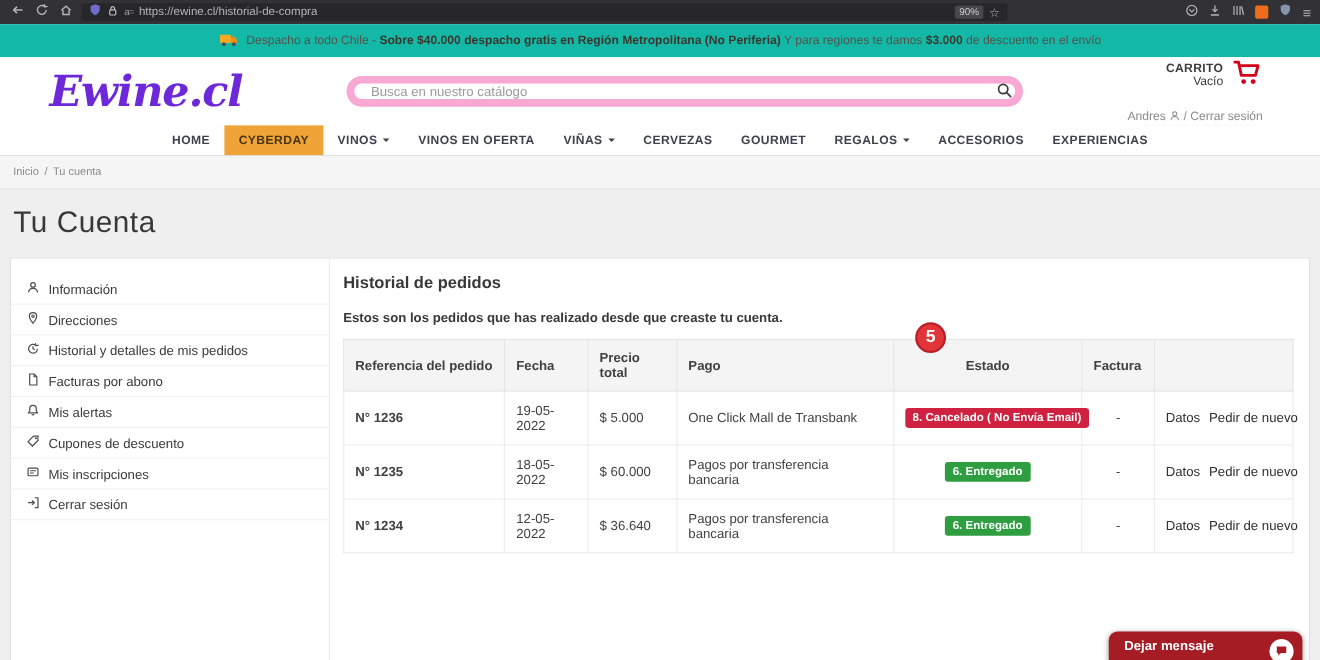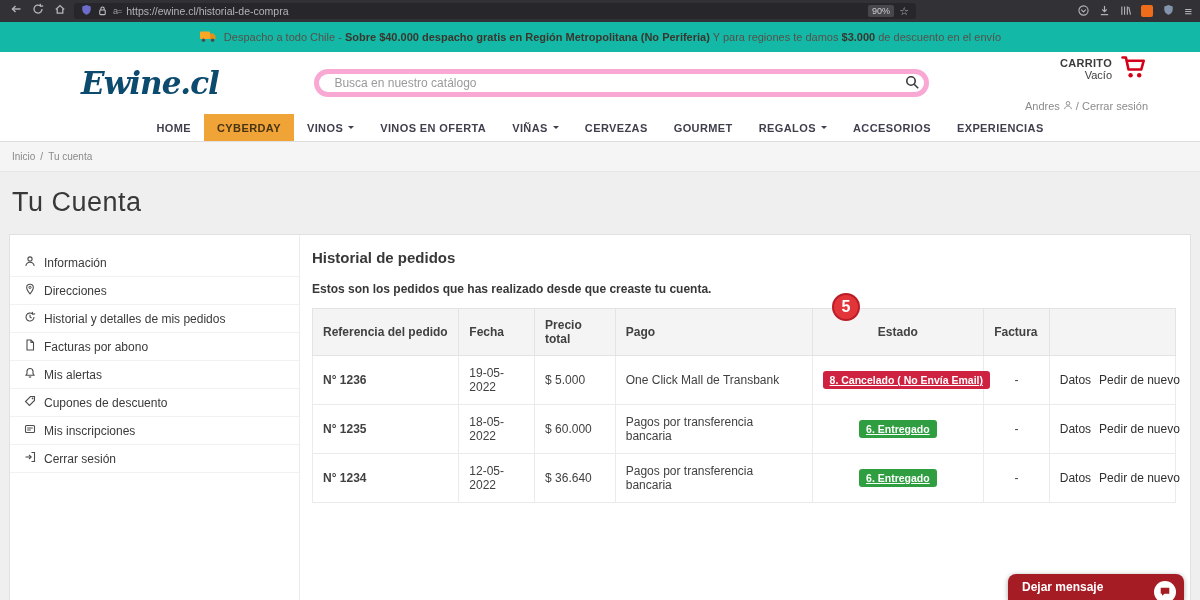--- a/index.html
+++ b/index.html
@@ -20,24 +20,24 @@
   .chrome-right { margin-left:auto; display:flex; align-items:center; gap:10px; }
   .ext-orange { width:12px; height:12px; background:#ef6c1a; border-radius:2px; display:inline-block; }
   .menu-glyph { font-size:13px; color:#b5b5b8; }
 
   
   .promo { height:30px; background:#14b8a6; display:flex; align-items:center; justify-content:center; gap:7px; font-size:11px; color:#55514a; }
   .promo b { color:#3a362e; }
 
   
   .site-header { height:62px; background:#fff; display:flex; align-items:center; padding:0 52px 0 45px; }
-  .logo { font-family:"DejaVu Serif", serif; font-style:italic; font-weight:bold; font-size:31px; color:#0c4a6e; letter-spacing:-1px; cursor:pointer; white-space:nowrap;margin-left:36px; }
+  .logo { font-family:"DejaVu Serif", serif; font-style:italic; font-weight:bold; font-size:39px; color:#6d28d9; letter-spacing:-1px; cursor:pointer; white-space:nowrap; }
   .search-wrap { flex:1; display:flex; justify-content:center; }
   .search { position:relative; width:615px; }
-  .search input { width:100%; height:28px; border:5px solid #f9a8d4; border-radius:15px; padding:0 38px 0 15px; font-size:12px; color:#555; background:#fff; font-family:inherit; }
+  .search input { width:100%; height:28px; border:7px solid #f9a8d4; border-radius:15px; padding:0 38px 0 15px; font-size:12px; color:#555; background:#fff; font-family:inherit; }
   .search input::placeholder { color:#9a9a9a; }
   .search-btn { position:absolute; right:9px; top:6px; background:none; border:none; padding:0; cursor:pointer; }
   .header-right { display:flex; flex-direction:column; align-items:flex-end; gap:17px; }
   .cart-row { display:flex; align-items:center; gap:9px; cursor:pointer; }
   .cart-label { font-size:11px; font-weight:bold; color:#3b3b3b; letter-spacing:.3px; text-align:right; }
   .cart-status { font-size:11px; color:#3b3b3b; text-align:right; }
   .account-row { font-size:11px; color:#8b8b8b; display:flex; align-items:center; gap:3px; }
   .account-row .lnk { cursor:pointer; }
 
   
@@ -58,21 +58,21 @@
   .side-item svg { flex:0 0 auto; }
   .orders { flex:1; padding:14px 14px 0 12px; min-width:0; }
   .orders h2 { font-size:15px; font-weight:bold; color:#383838; margin:0 0 6px; }
   .orders .subtitle { font-size:12px; font-weight:bold; color:#383838; margin:16px 0 12px; }
 
   table.orders-table { width:100%; border-collapse:collapse; table-layout:fixed; font-size:12px; color:#414141; }
   .orders-table th { background:#f4f4f4; border:1px solid #e3e3e3; font-weight:bold; text-align:left; padding:9px 10px; }
   .orders-table td { border:1px solid #ebebeb; padding:10px 10px; background:#fff; }
   .orders-table th.c, .orders-table td.c { text-align:center; }
   td.ref { font-weight:bold; }
-  .badge { display:inline-block; color:#fff; font-weight:bold; font-size:10.5px; padding:3px 7px; border-radius:3px; white-space:nowrap;text-decoration:underline; }
+  .badge { display:inline-block; color:#fff; font-weight:bold; font-size:10.5px; padding:3px 7px; border-radius:3px; white-space:nowrap; }
   .act { color:#2f2f2f; cursor:pointer; white-space:nowrap; }
   .act + .act { margin-left:8px; }
 
   
   .annotation { position:absolute; left:832px; top:293px; width:28px; height:28px; border-radius:50%;
     background:#e2353a; border:2px solid #bb1d26; color:#fff; font-weight:bold; font-size:16px;
     display:flex; align-items:center; justify-content:center; z-index:60; }
   .chat { position:absolute; right:16px; bottom:0; width:176px; height:26px; background:#a61c25;
     border-radius:8px 8px 0 0; display:flex; align-items:center; padding:0 8px 0 14px; z-index:70;
     color:#fff; font-size:12px; font-weight:bold; box-shadow:0 1px 5px rgba(0,0,0,.35); cursor:pointer; }

